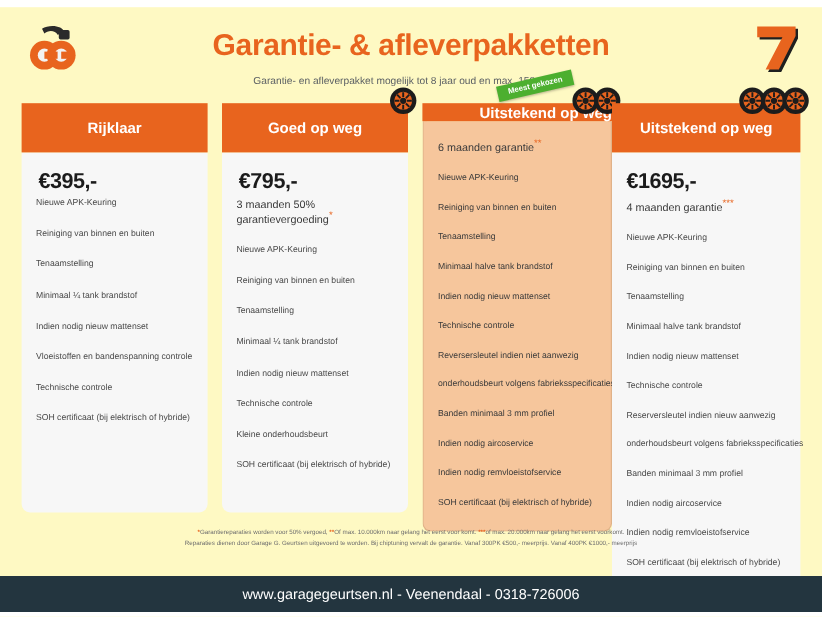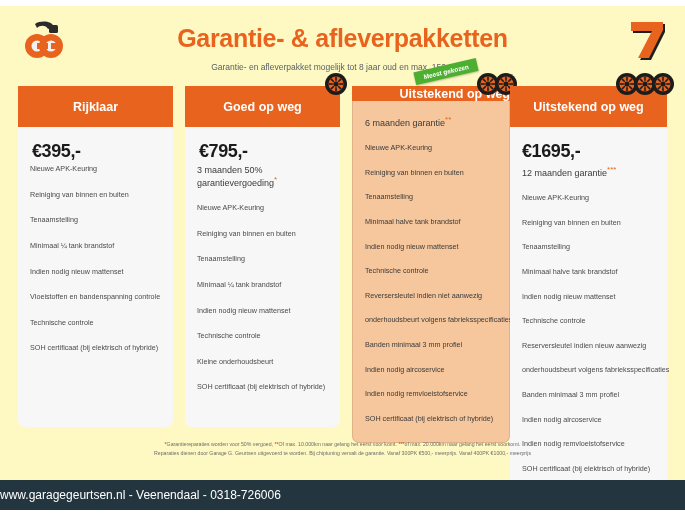--- a/index.html
+++ b/index.html
@@ -139,21 +139,21 @@
     color: #6d6d6d;
     line-height: 1.75;
     padding: 0 110px;
   }
   .fp-star { color: #e8641e; font-weight: bold; }
 
   
   .footer {
     position: absolute; left: 0; bottom: 4px; width: 685px; height: 30px;
     background: #23353f;
-    display: flex; align-items: center; 
+    display: flex; align-items: center; justify-content: center;
   }
   .footer-text { color: #ffffff; font-size: 12px; }
 </style>
 </head>
 <body>
 
 <div id="page">
 
   <div class="edge-top"></div>
   <div class="edge-bottom"></div>
@@ -338,21 +338,21 @@
               <line x1="8.8" y1="12" x2="4.8" y2="12" stroke="#1c1c1c" stroke-width="1.6"></line>
               <line x1="9.737258300203047" y1="9.737258300203049" x2="6.908831175456856" y2="6.908831175456858" stroke="#1c1c1c" stroke-width="1.6"></line>
               <line x1="12" y1="8.8" x2="11.999999999999998" y2="4.8" stroke="#1c1c1c" stroke-width="1.6"></line>
               <line x1="14.262741699796951" y1="9.737258300203047" x2="17.09116882454314" y2="6.908831175456856" stroke="#1c1c1c" stroke-width="1.6"></line>
             </svg>
           </span>
       </div>
       <div class="col-body">
         <div class="price">€1695,-</div>
         <div class="warranty">
-          <span>12 maanden garantie</span><span class="sup">***</span>
+          <span>4 maanden garantie</span><span class="sup">***</span>
         </div>
         <div class="feature-list">
             <div class="feat">Nieuwe APK-Keuring</div>
             <div class="feat">Reiniging van binnen en buiten</div>
             <div class="feat">Tenaamstelling</div>
             <div class="feat">Minimaal halve tank brandstof</div>
             <div class="feat">Indien nodig nieuw mattenset</div>
             <div class="feat">Technische controle</div>
             <div class="feat">Reserversleutel indien nieuw aanwezig</div>
             <div class="feat">onderhoudsbeurt volgens fabrieksspecificaties</div>

